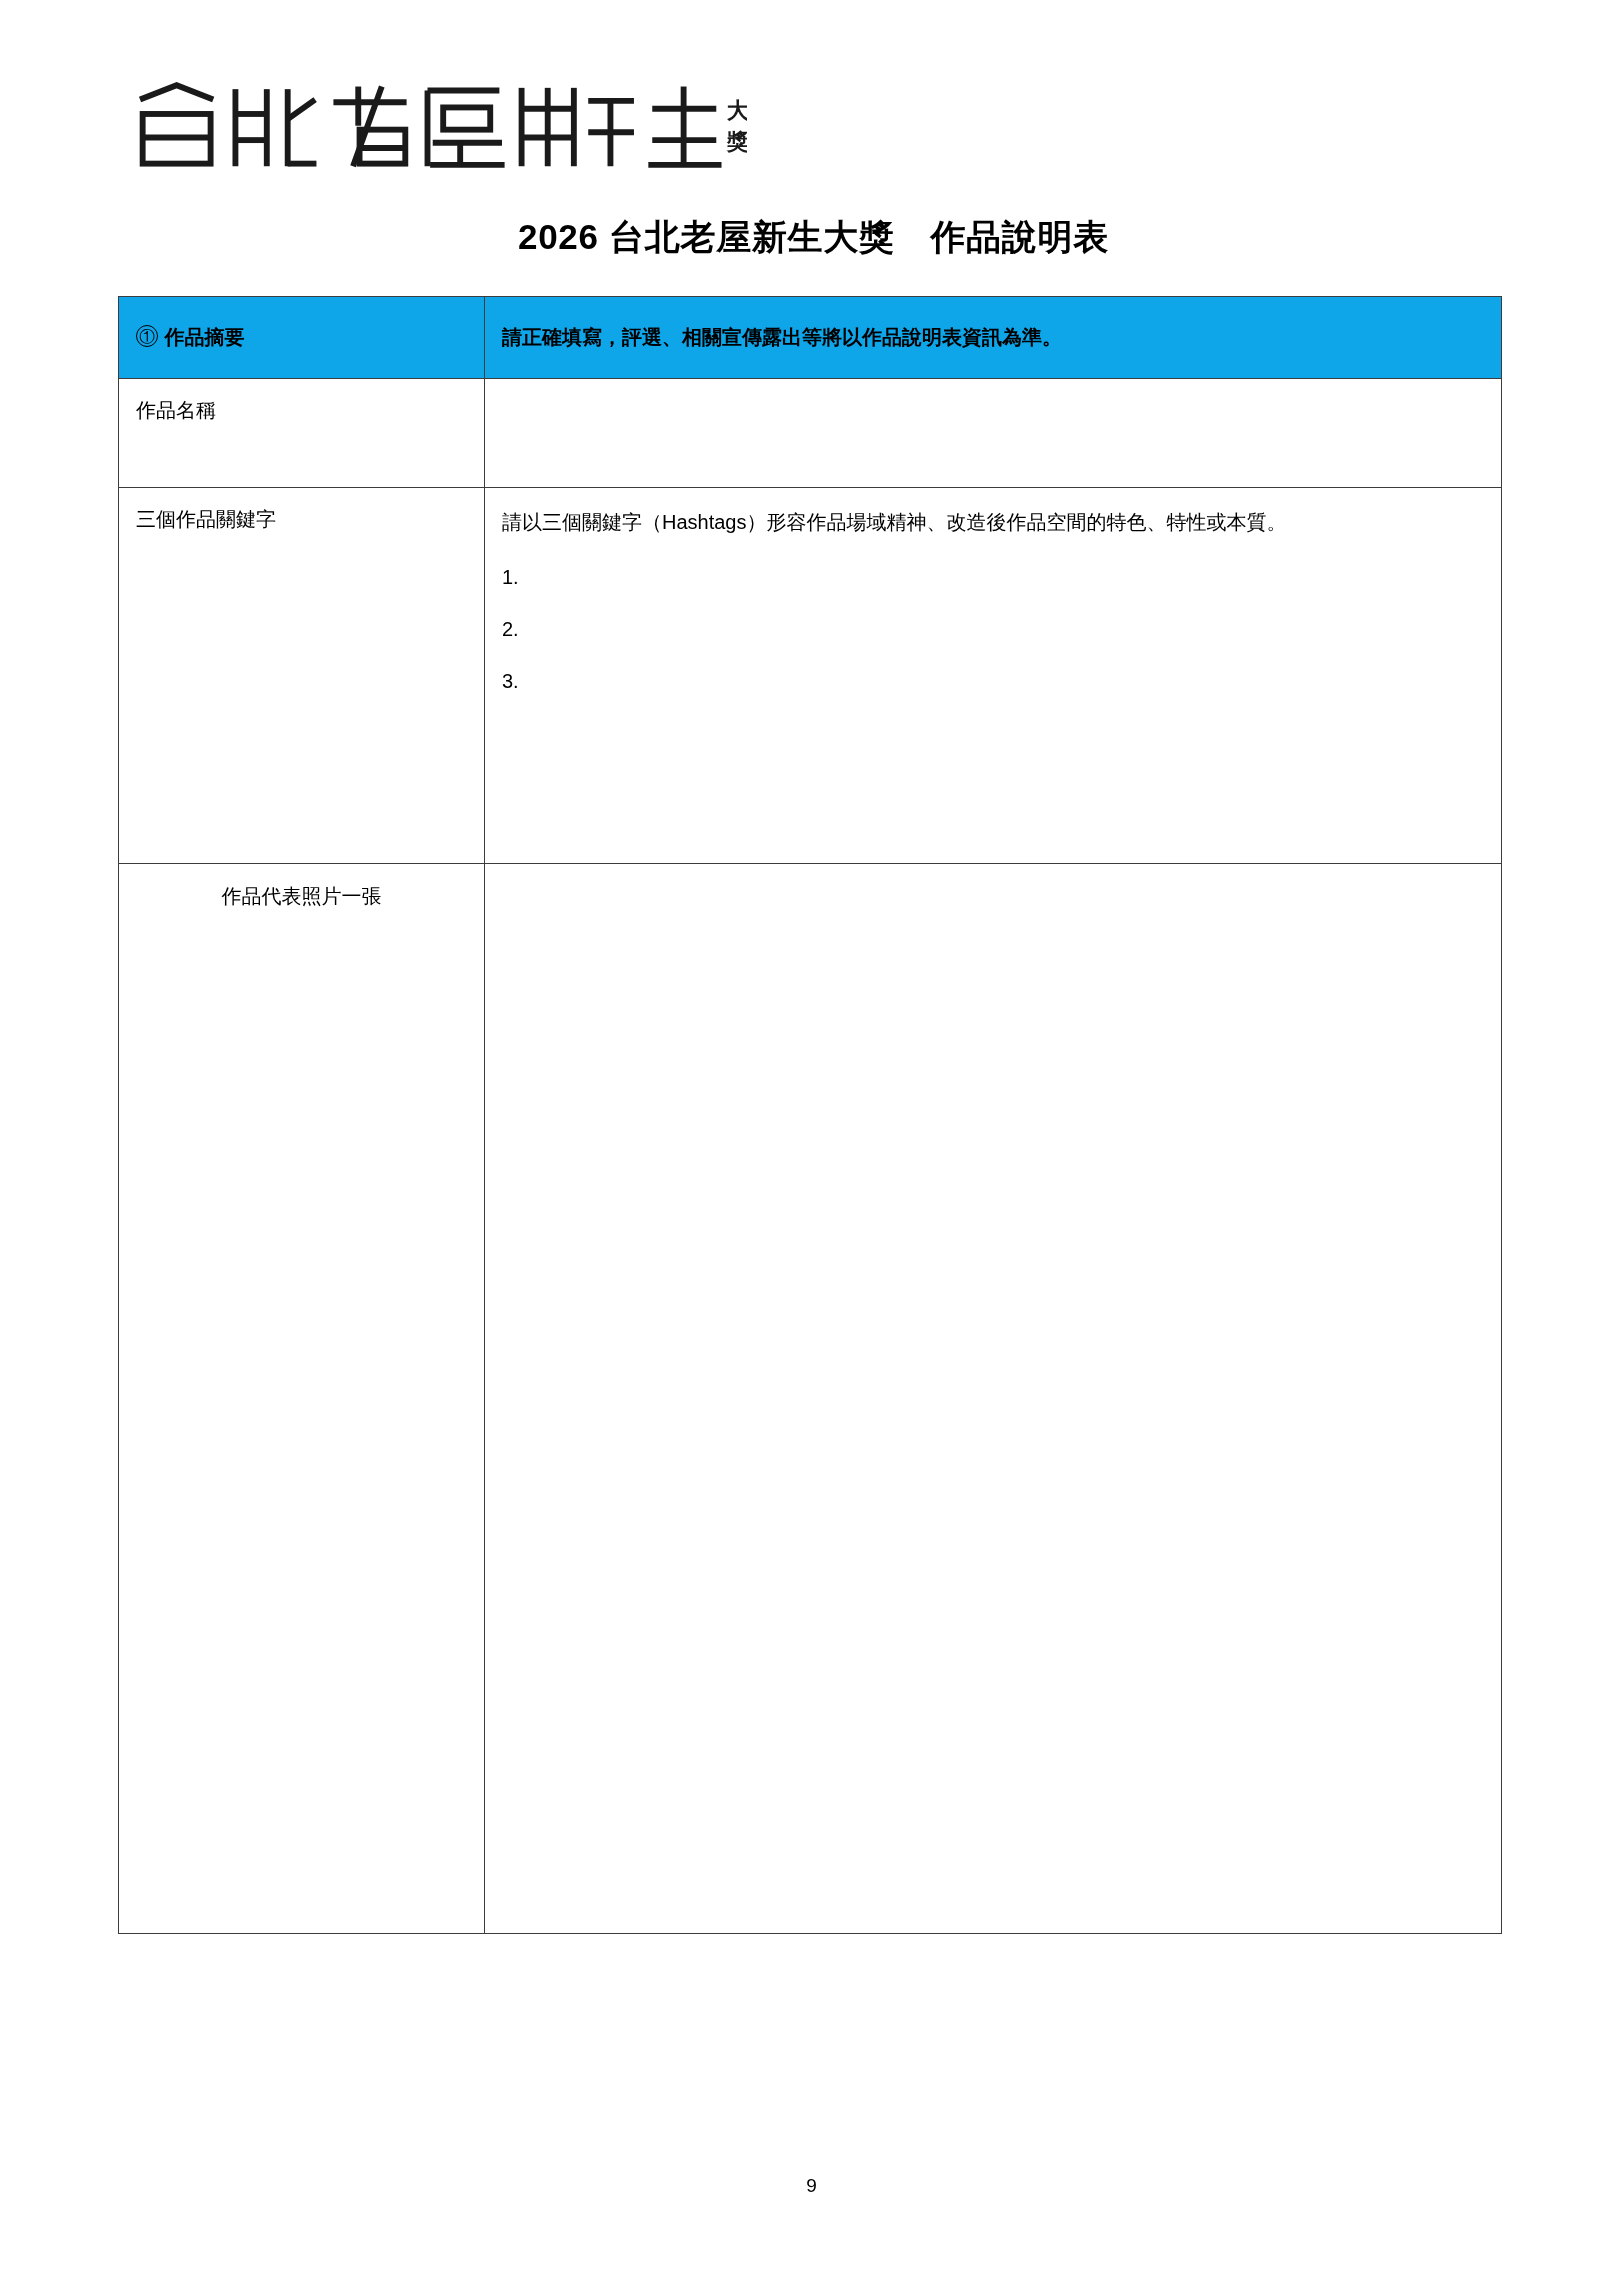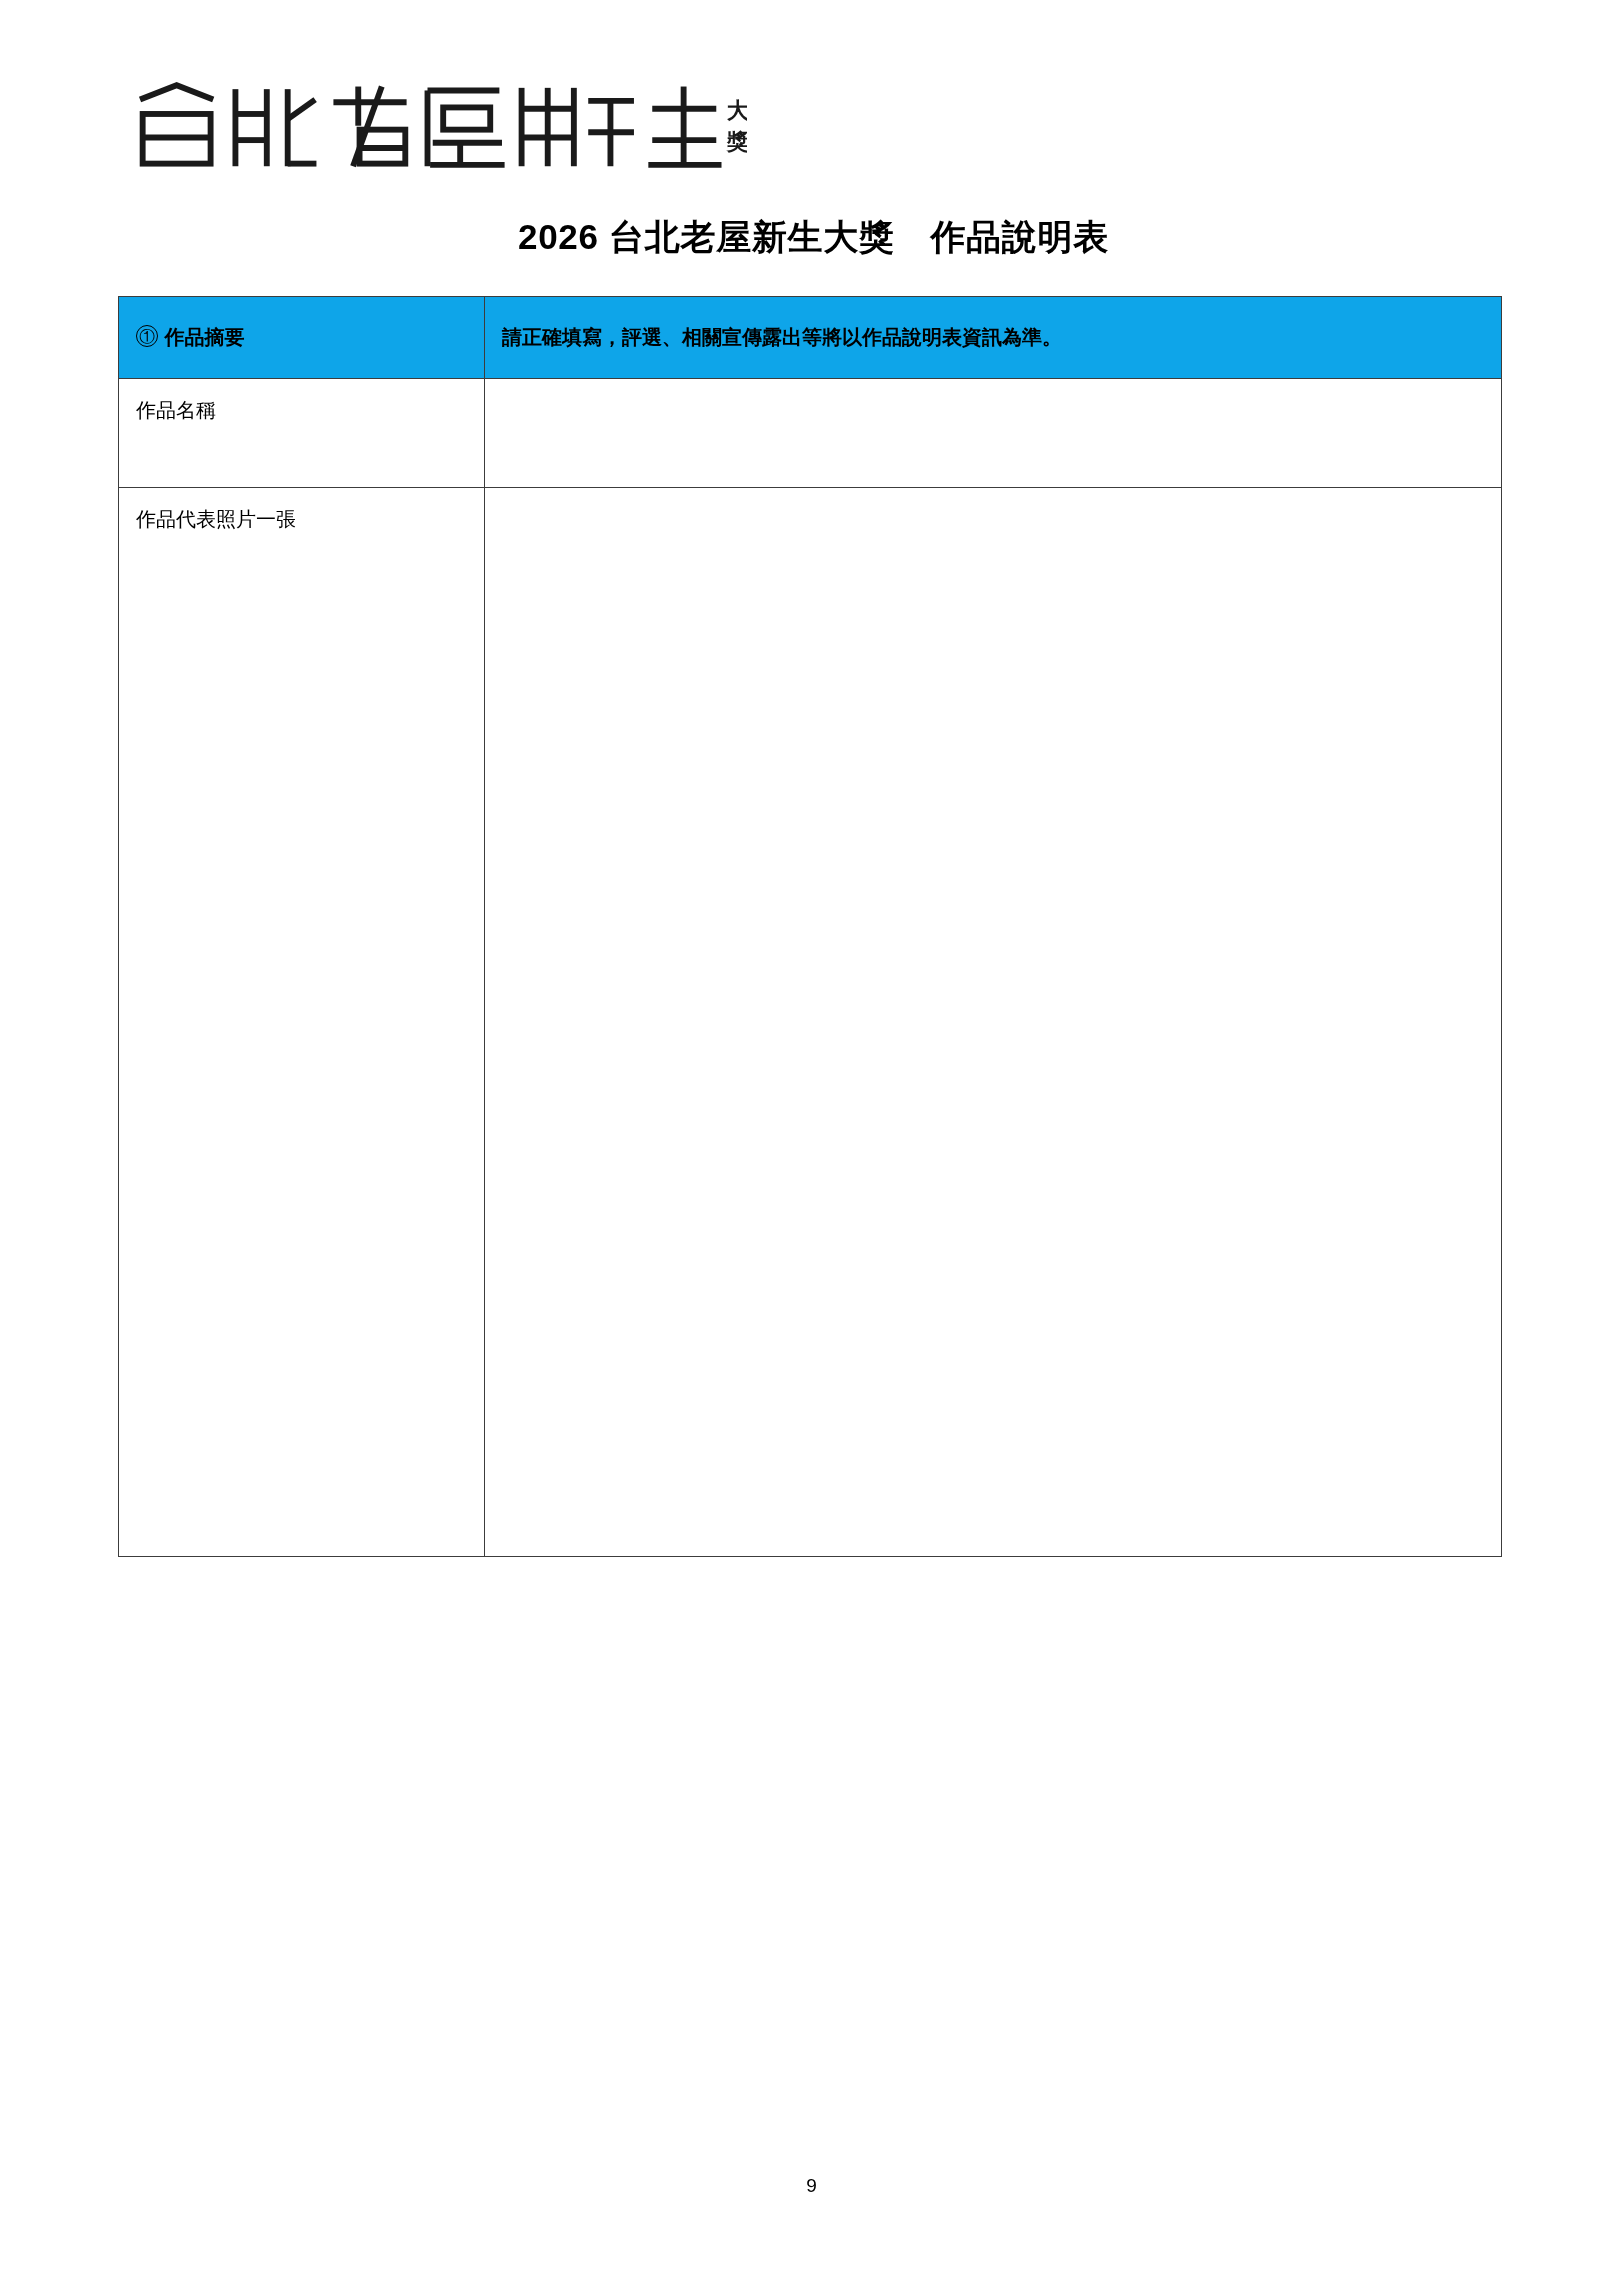--- a/index.html
+++ b/index.html
@@ -89,21 +89,21 @@
     vertical-align: 2px;
     box-sizing: border-box;
   }
 
   .cell-mid {
     vertical-align: middle;
   }
 
   .row-name td { height: 79px; }
   .row-keywords td { height: 347px; }
-  .row-photo td { height: 1040px; }
+  .row-photo td { height: 1040px; text-align: center; }
   .row-address td { height: 79px; }
 
   .kw-intro {
     margin: 2.6px 0 0 0;
     line-height: 1.78;
   }
   .kw-item {
     margin: 22px 0 0 0;
     line-height: 1.5;
   }
@@ -182,20 +182,29 @@
       <tr class="row-header">
         <td class="hdr-left"><span class="circled">①</span><span>作品摘要</span></td>
         <td>請正確填寫，評選、相關宣傳露出等將以作品說明表資訊為準。</td>
       </tr>
 
       <tr class="row-name">
         <td class="cell-mid">作品名稱</td>
         <td></td>
       </tr>
 
+      <tr class="row-keywords">
+        <td class="cell-mid">三個作品關鍵字</td>
+        <td>
+          <p class="kw-intro">請以三個關鍵字（Hashtags）形容作品場域精神、改造後作品空間的特色、特性或本質。</p>
+          <p class="kw-item">1.</p>
+          <p class="kw-item">2.</p>
+          <p class="kw-item">3.</p>
+        </td>
+      </tr>
 
       <tr class="row-photo">
         <td class="cell-mid">作品代表照片一張</td>
         <td></td>
       </tr>
 
     </tbody>
   </table>
 
   <div class="page-number">9</div>

